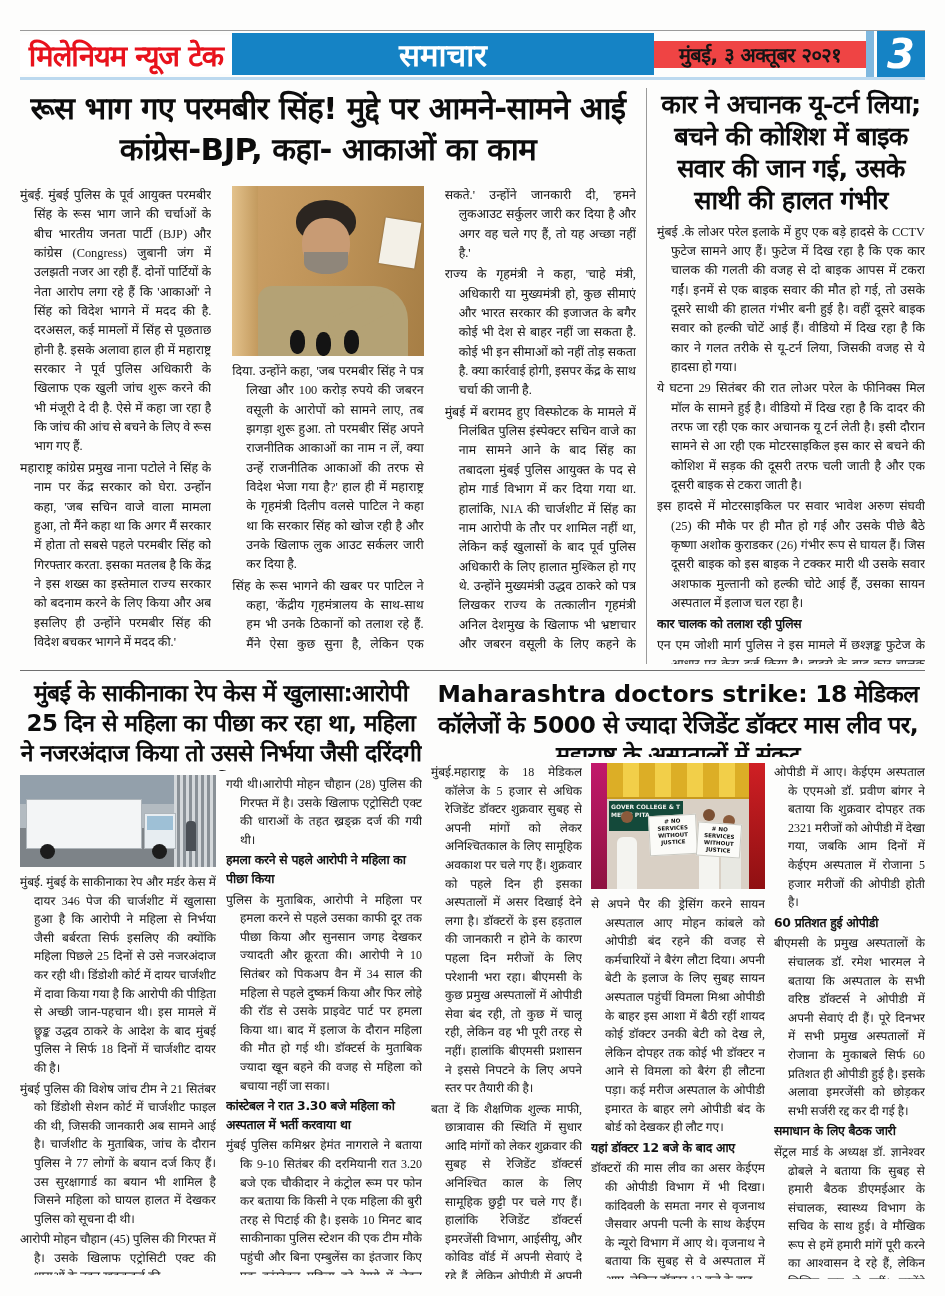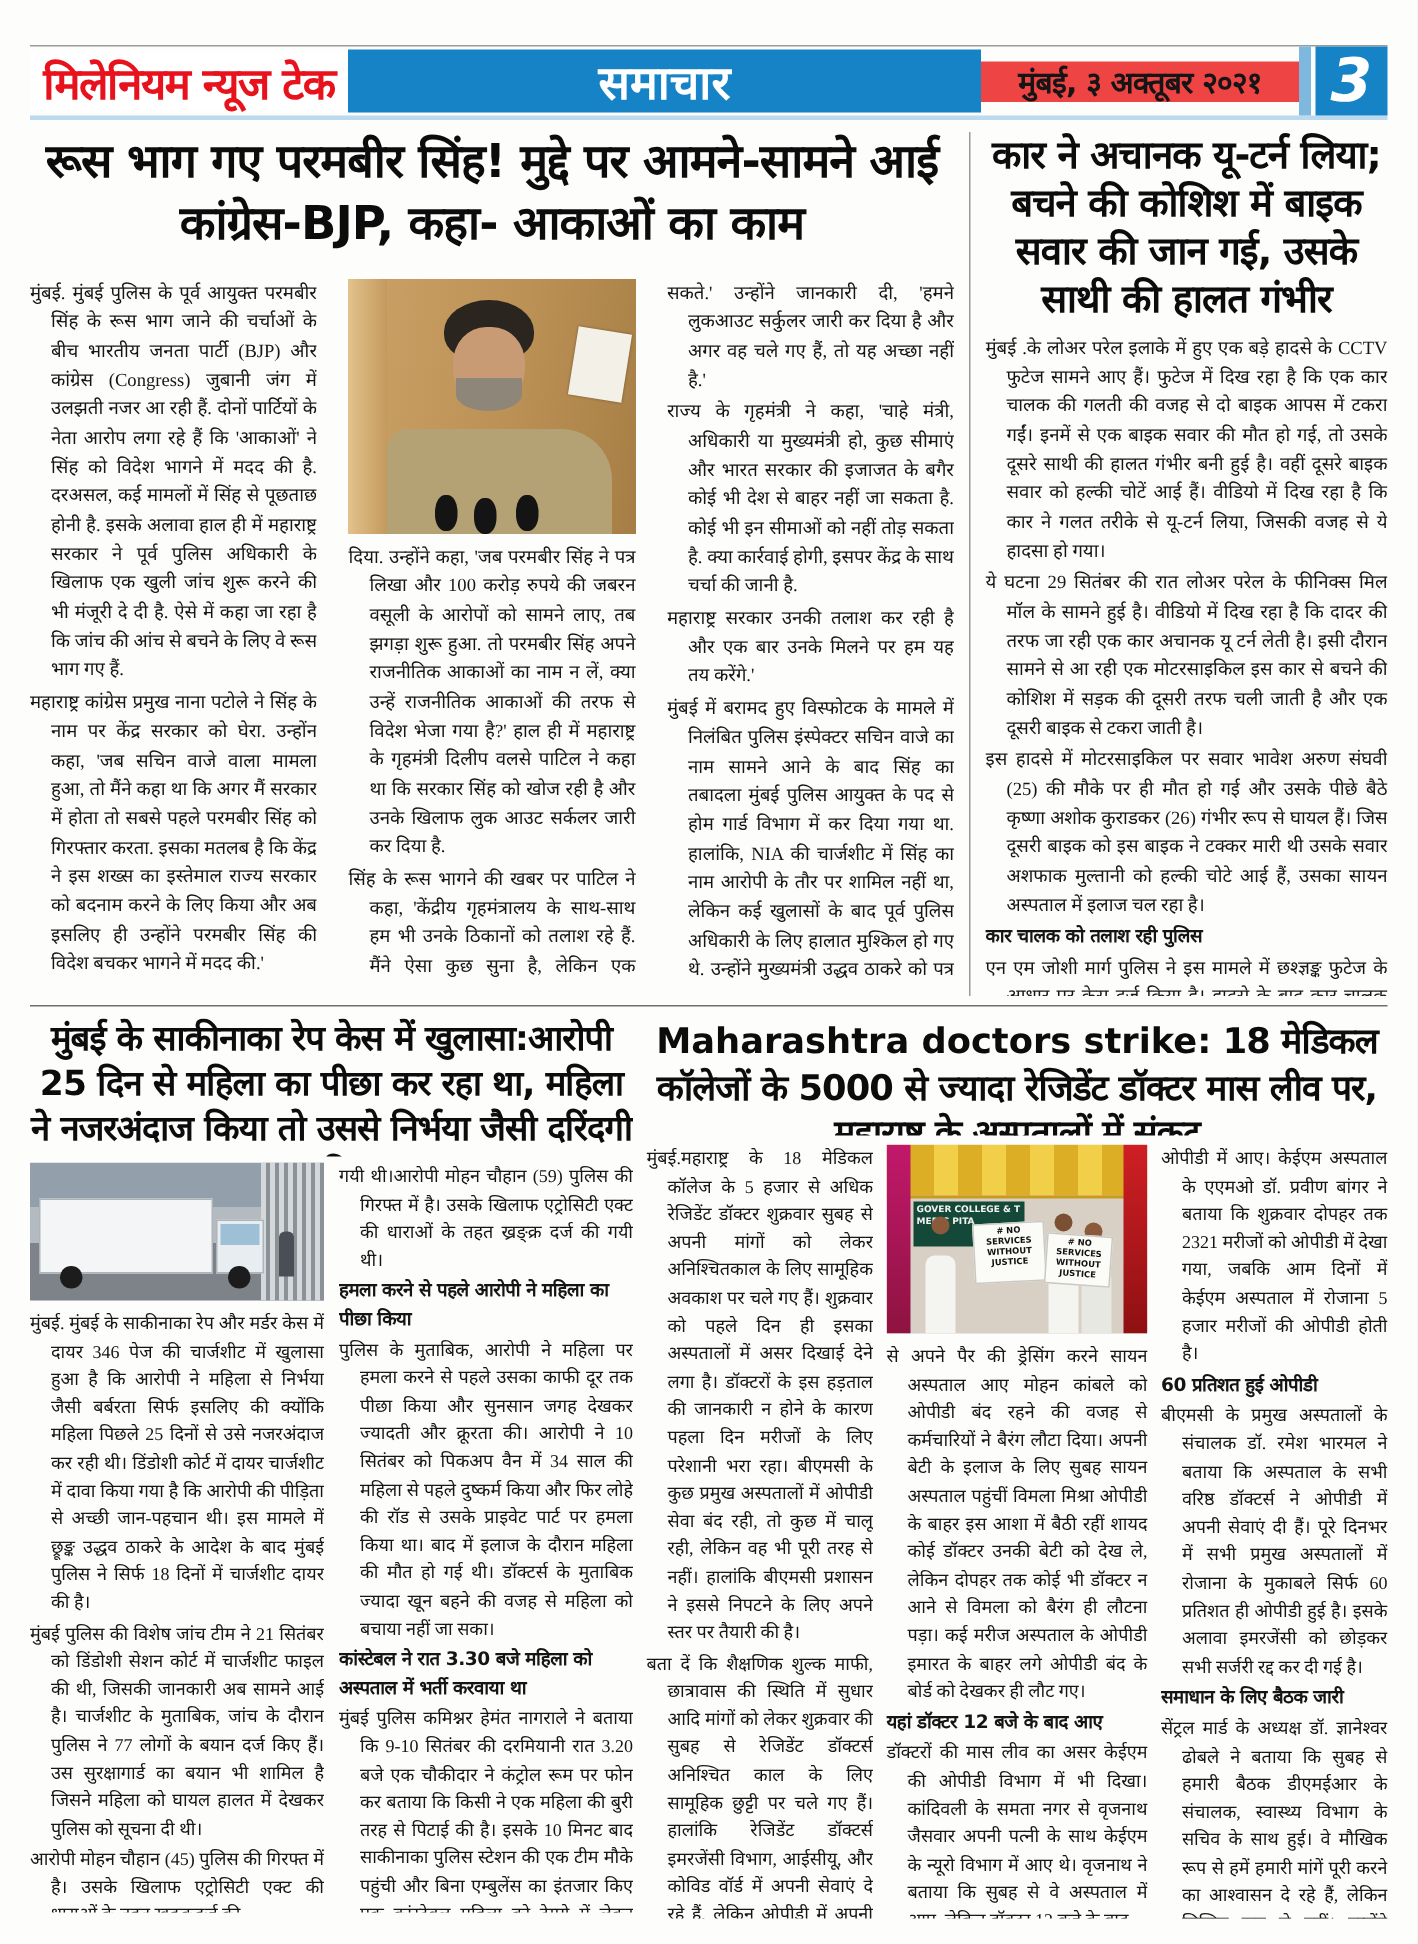--- a/index.html
+++ b/index.html
@@ -148,21 +148,20 @@
             <div class="pp-mic m1"></div>
             <div class="pp-mic m2"></div>
             <div class="pp-mic m3"></div>
           </figure>
           <p class="bp">दिया. उन्होंने कहा, 'जब परमबीर सिंह ने पत्र लिखा और 100 करोड़ रुपये की जबरन वसूली के आरोपों को सामने लाए, तब झगड़ा शुरू हुआ. तो परमबीर सिंह अपने राजनीतिक आकाओं का नाम न लें, क्या उन्हें राजनीतिक आकाओं की तरफ से विदेश भेजा गया है?' हाल ही में महाराष्ट्र के गृहमंत्री दिलीप वलसे पाटिल ने कहा था कि सरकार सिंह को खोज रही है और उनके खिलाफ लुक आउट सर्कलर जारी कर दिया है.</p>
           <p class="bp">सिंह के रूस भागने की खबर पर पाटिल ने कहा, 'केंद्रीय गृहमंत्रालय के साथ-साथ हम भी उनके ठिकानों को तलाश रहे हैं. मैंने ऐसा कुछ सुना है, लेकिन एक सरकारी अधिकारी होने के चलते, वह सरकार की मंजूरी के बगैर विदेश नहीं जा</p>
         </div>
         <div class="col">
           <p class="bp">सकते.' उन्होंने जानकारी दी, 'हमने लुकआउट सर्कुलर जारी कर दिया है और अगर वह चले गए हैं, तो यह अच्छा नहीं है.'</p>
           <p class="bp">राज्य के गृहमंत्री ने कहा, 'चाहे मंत्री, अधिकारी या मुख्यमंत्री हो, कुछ सीमाएं और भारत सरकार की इजाजत के बगैर कोई भी देश से बाहर नहीं जा सकता है. कोई भी इन सीमाओं को नहीं तोड़ सकता है. क्या कार्रवाई होगी, इसपर केंद्र के साथ चर्चा की जानी है.</p>
-          <p class="bp">महाराष्ट्र सरकार उनकी तलाश कर रही है और एक बार उनके मिलने पर हम यह तय करेंगे.'</p>
           <p class="bp">मुंबई में बरामद हुए विस्फोटक के मामले में निलंबित पुलिस इंस्पेक्टर सचिन वाजे का नाम सामने आने के बाद सिंह का तबादला मुंबई पुलिस आयुक्त के पद से होम गार्ड विभाग में कर दिया गया था. हालांकि, NIA की चार्जशीट में सिंह का नाम आरोपी के तौर पर शामिल नहीं था, लेकिन कई खुलासों के बाद पूर्व पुलिस अधिकारी के लिए हालात मुश्किल हो गए थे. उन्होंने मुख्यमंत्री उद्धव ठाकरे को पत्र लिखकर राज्य के तत्कालीन गृहमंत्री अनिल देशमुख के खिलाफ भी भ्रष्टाचार और जबरन वसूली के लिए कहने के गंभीर आरोप लगाए थे.</p>
         </div>
       </div>
     </article>
 
     <div class="vdiv"></div>
 
     <article class="uturn">
       <h2>कार ने अचानक यू-टर्न लिया; बचने की कोशिश में बाइक सवार की जान गई, उसके साथी की हालत गंभीर</h2>
       <p class="bp">मुंबई .के लोअर परेल इलाके में हुए एक बड़े हादसे के CCTV फुटेज सामने आए हैं। फुटेज में दिख रहा है कि एक कार चालक की गलती की वजह से दो बाइक आपस में टकरा गईं। इनमें से एक बाइक सवार की मौत हो गई, तो उसके दूसरे साथी की हालत गंभीर बनी हुई है। वहीं दूसरे बाइक सवार को हल्की चोटें आई हैं। वीडियो में दिख रहा है कि कार ने गलत तरीके से यू-टर्न लिया, जिसकी वजह से ये हादसा हो गया।</p>
@@ -191,21 +190,21 @@
             <div class="tr-wheel w1"></div>
             <div class="tr-wheel w2"></div>
             <div class="tr-person"></div>
           </figure>
           <p class="bp">मुंबई. मुंबई के साकीनाका रेप और मर्डर केस में दायर 346 पेज की चार्जशीट में खुलासा हुआ है कि आरोपी ने महिला से निर्भया जैसी बर्बरता सिर्फ इसलिए की क्योंकि महिला पिछले 25 दिनों से उसे नजरअंदाज कर रही थी। डिंडोशी कोर्ट में दायर चार्जशीट में दावा किया गया है कि आरोपी की पीड़िता से अच्छी जान-पहचान थी। इस मामले में छ्रूङ्क उद्धव ठाकरे के आदेश के बाद मुंबई पुलिस ने सिर्फ 18 दिनों में चार्जशीट दायर की है।</p>
           <p class="bp">मुंबई पुलिस की विशेष जांच टीम ने 21 सितंबर को डिंडोशी सेशन कोर्ट में चार्जशीट फाइल की थी, जिसकी जानकारी अब सामने आई है। चार्जशीट के मुताबिक, जांच के दौरान पुलिस ने 77 लोगों के बयान दर्ज किए हैं। उस सुरक्षागार्ड का बयान भी शामिल है जिसने महिला को घायल हालत में देखकर पुलिस को सूचना दी थी।</p>
           <p class="bp">आरोपी मोहन चौहान (45) पुलिस की गिरफ्त में है। उसके खिलाफ एट्रोसिटी एक्ट की धाराओं के तहत ख्रङ्क्रदर्ज की</p>
 
         </div>
         <div class="col">
-          <p class="bp">गयी थी।आरोपी मोहन चौहान (59) पुलिस की गिरफ्त में है। उसके खिलाफ एट्रोसिटी एक्ट की धाराओं के तहत ख्रङ्क्र दर्ज की गयी थी।</p>
+          <p class="bp">गयी थी।आरोपी मोहन चौहान (28) पुलिस की गिरफ्त में है। उसके खिलाफ एट्रोसिटी एक्ट की धाराओं के तहत ख्रङ्क्र दर्ज की गयी थी।</p>
           <p class="sub">हमला करने से पहले आरोपी ने महिला का पीछा किया</p>
           <p class="bp">पुलिस के मुताबिक, आरोपी ने महिला पर हमला करने से पहले उसका काफी दूर तक पीछा किया और सुनसान जगह देखकर ज्यादती और क्रूरता की। आरोपी ने 10 सितंबर को पिकअप वैन में 34 साल की महिला से पहले दुष्कर्म किया और फिर लोहे की रॉड से उसके प्राइवेट पार्ट पर हमला किया था। बाद में इलाज के दौरान महिला की मौत हो गई थी। डॉक्टर्स के मुताबिक ज्यादा खून बहने की वजह से महिला को बचाया नहीं जा सका।</p>
           <p class="sub">कांस्टेबल ने रात 3.30 बजे महिला को अस्पताल में भर्ती करवाया था</p>
           <p class="bp">मुंबई पुलिस कमिश्नर हेमंत नागराले ने बताया कि 9-10 सितंबर की दरमियानी रात 3.20 बजे एक चौकीदार ने कंट्रोल रूम पर फोन कर बताया कि किसी ने एक महिला की बुरी तरह से पिटाई की है। इसके 10 मिनट बाद साकीनाका पुलिस स्टेशन की एक टीम मौके पहुंची और बिना एम्बुलेंस का इंतजार किए एक कांस्टेबल महिला को टेम्पो में लेकर राजावाड़ी हॉस्पिटल पहुंचा और पीड़िता को एडमिट करवा दिया।</p>
 
         </div>
       </div>
     </article>
 
     <article class="doctors">

